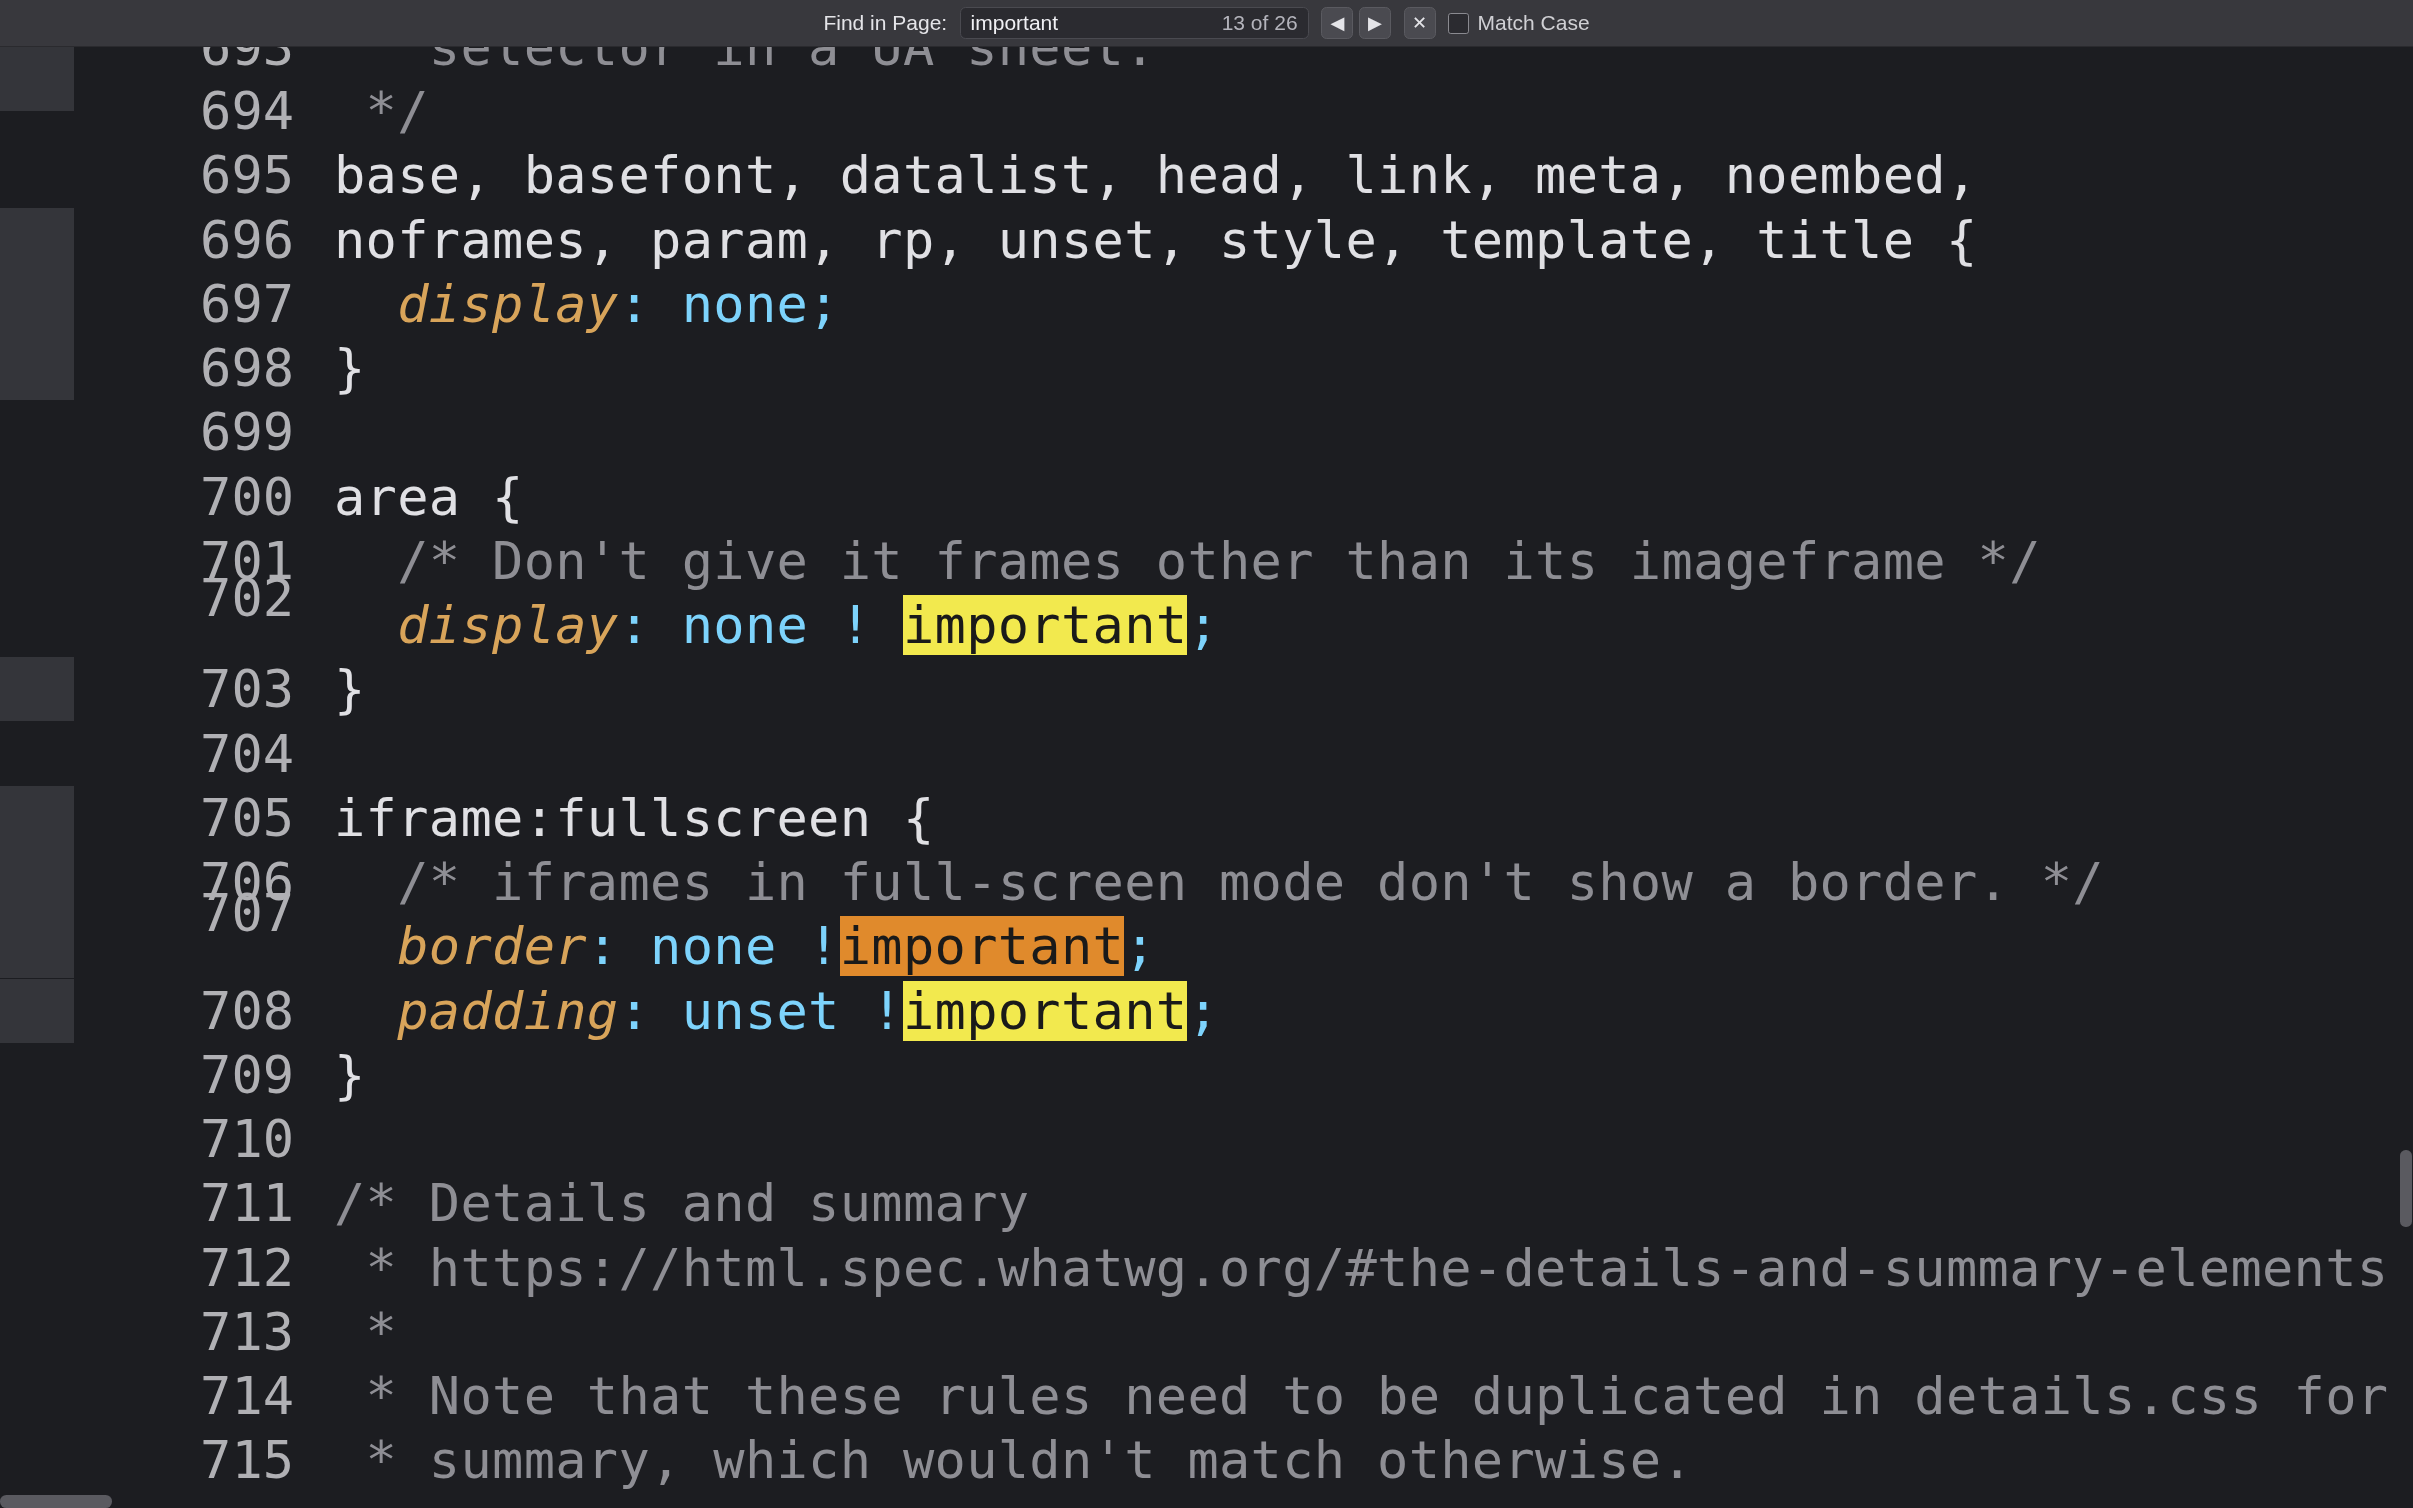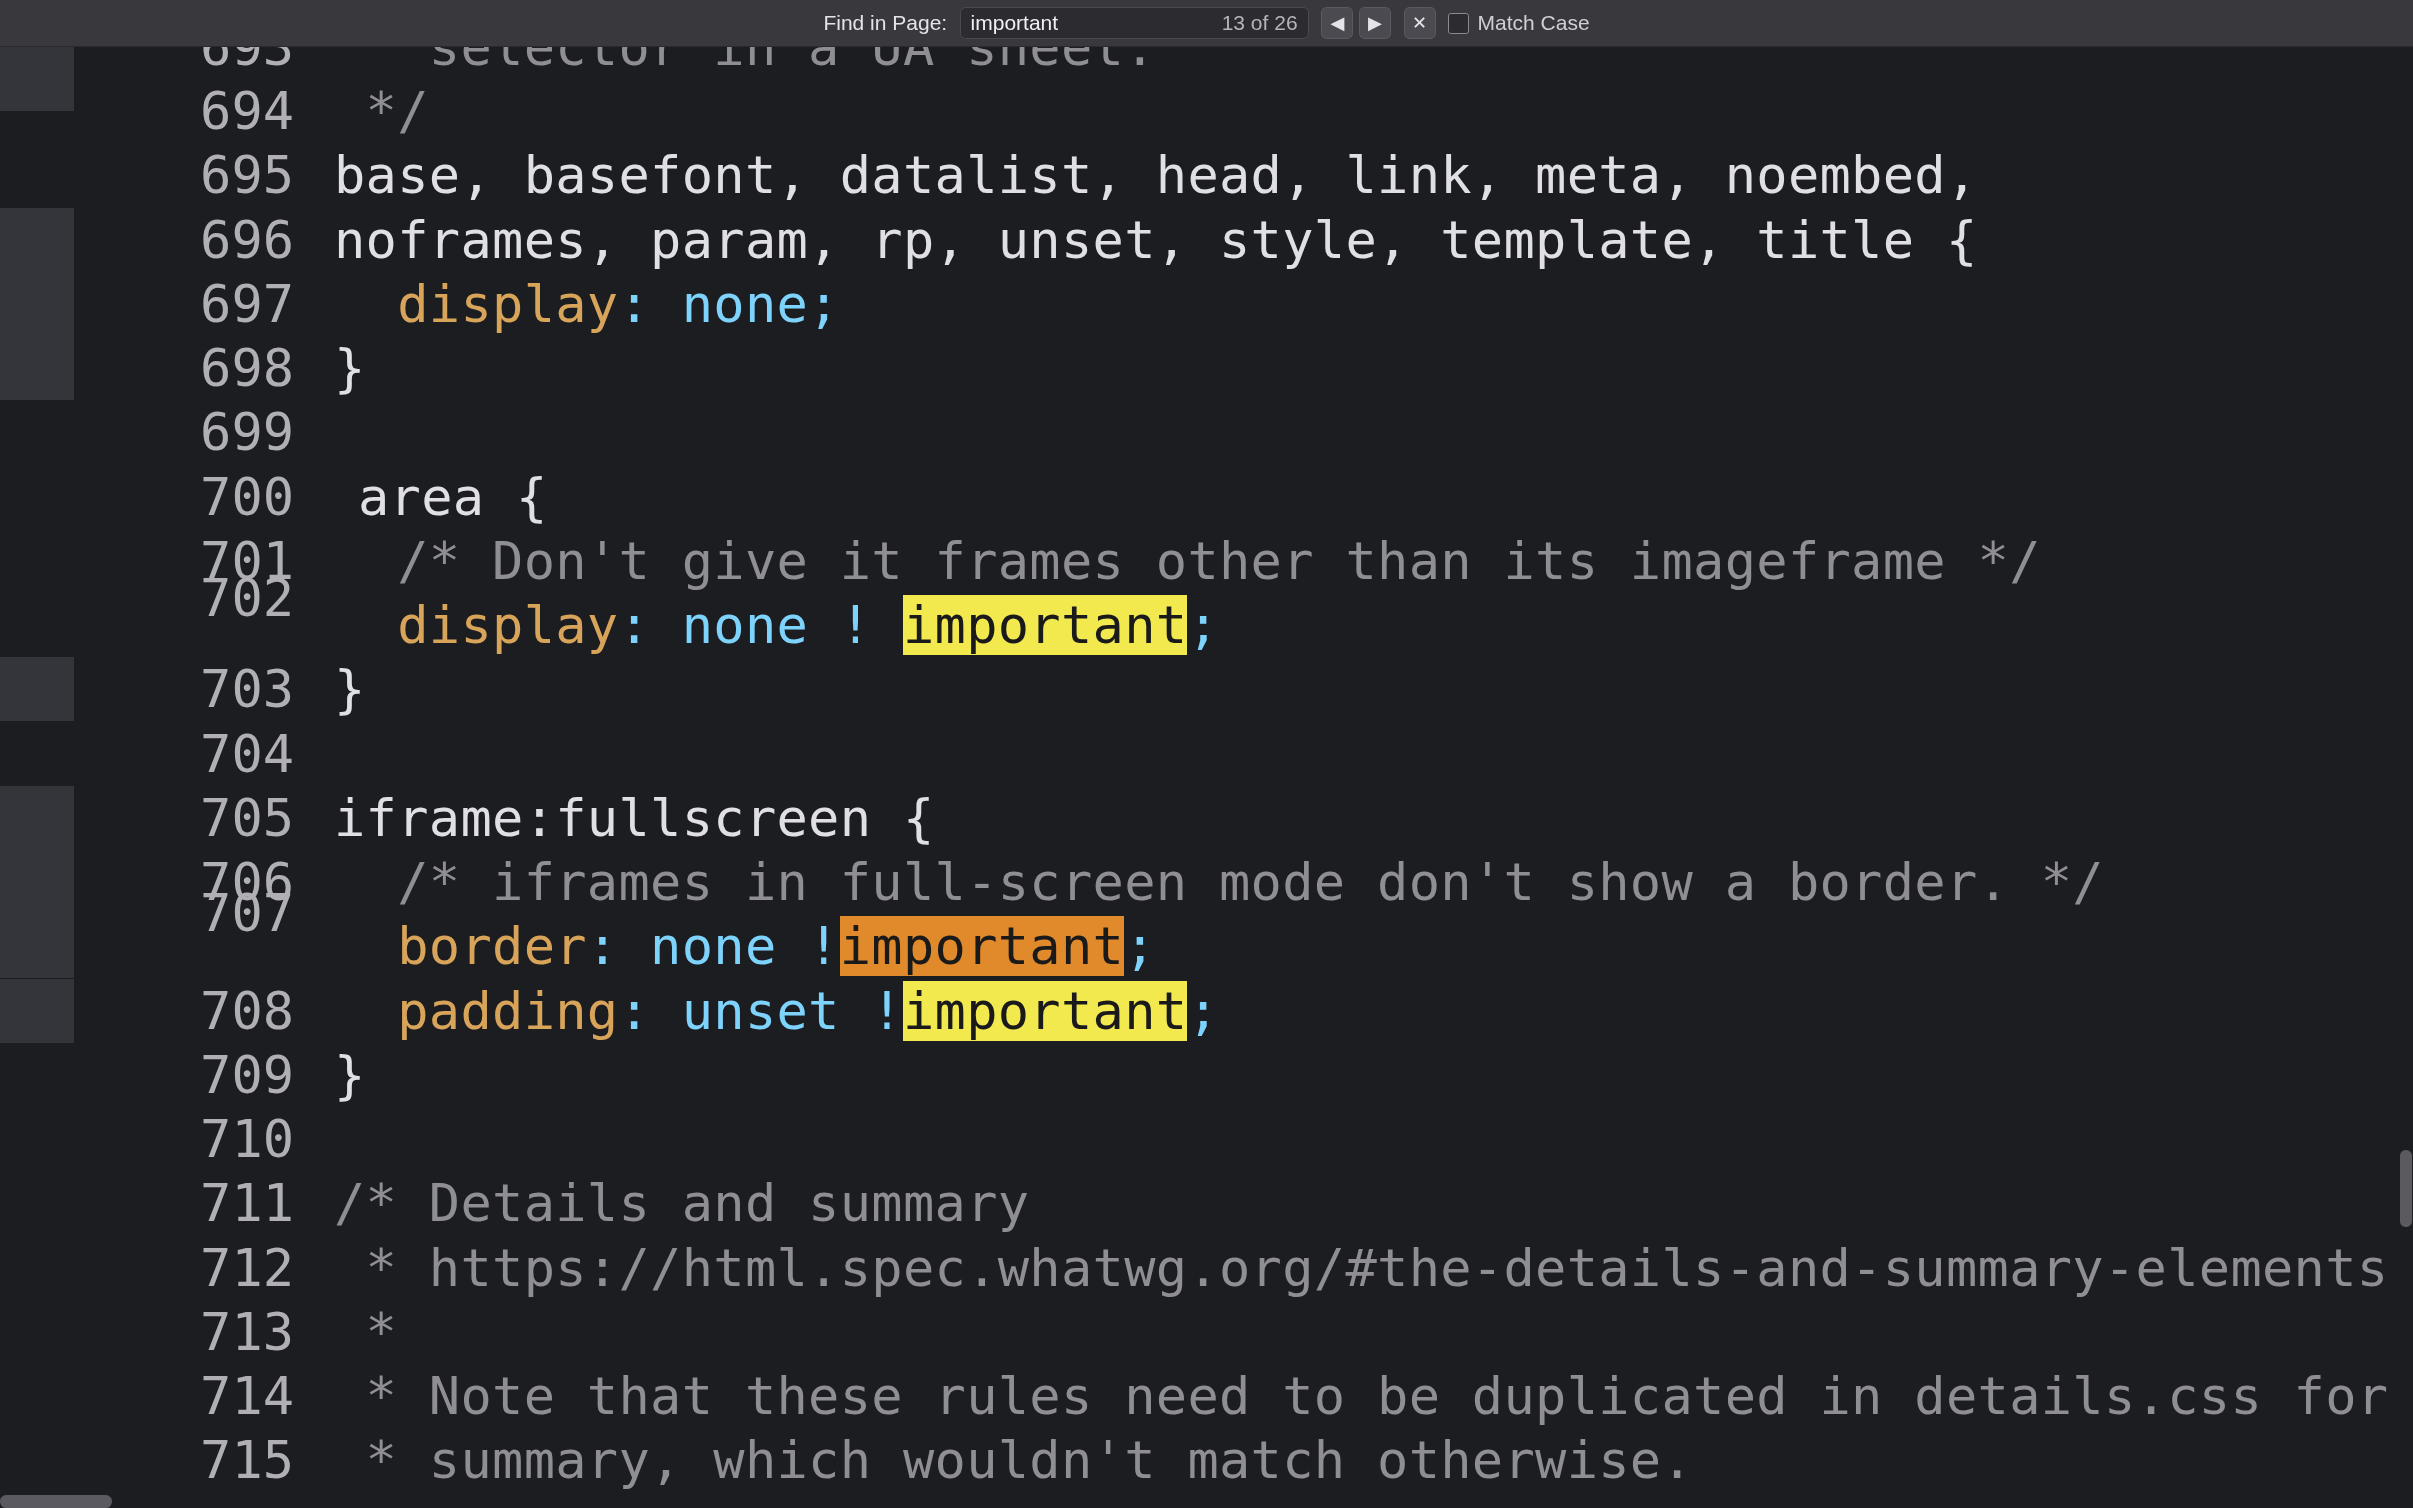--- a/index.html
+++ b/index.html
@@ -104,21 +104,21 @@
   }
   .code {
     position: absolute;
     left: 334px;
     font-size: 52px;
     color: #e0e0e4;
     letter-spacing: 0.3px;
     white-space: pre;
   }
 
-  .tok-prop   { color: #d8a45a; }
+  .tok-prop   { color: #d8a45a; font-style: italic; }
   .tok-comment{ color: #8e8e94; }
   .tok-sel    { color: #e0e0e4; }
   .tok-punc   { color: #e0e0e4; }
   .tok-val    { color: #7dd3fc; }
 
   .hl        { background: #f2e94e; color: #1a1a1a; padding: 0 0px; }
   .hl-active { background: #e08a2c; color: #1a1a1a; padding: 0 0px; }
 
   
   .hscroll {
@@ -192,21 +192,21 @@
       <div class="code" style="top: 96px; height: 64px; line-height: 64px; position: absolute;"><span class="tok-sel">base, basefont, datalist, head, link, meta, noembed,</span></div>
       <div class="linenum" style="top: 161px; height: 64px; line-height: 64px; position: absolute;">696</div>
       <div class="code" style="top: 161px; height: 64px; line-height: 64px; position: absolute;"><span class="tok-sel">noframes, param, rp, unset, style, template, title {</span></div>
       <div class="linenum" style="top: 225px; height: 64px; line-height: 64px; position: absolute;">697</div>
       <div class="code" style="top: 225px; height: 64px; line-height: 64px; position: absolute;"><span>  </span><span class="tok-prop">display</span><span class="tok-val">: none;</span></div>
       <div class="linenum" style="top: 289px; height: 64px; line-height: 64px; position: absolute;">698</div>
       <div class="code" style="top: 289px; height: 64px; line-height: 64px; position: absolute;"><span class="tok-punc">}</span></div>
       <div class="linenum" style="top: 353px; height: 64px; line-height: 64px; position: absolute;">699</div>
       <div class="code" style="top: 353px; height: 64px; line-height: 64px; position: absolute;"><span></span></div>
       <div class="linenum" style="top: 418px; height: 64px; line-height: 64px; position: absolute;">700</div>
-      <div class="code" style="top: 418px; height: 64px; line-height: 64px; position: absolute; margin-left: 24px;"><span class="tok-sel">area {</span></div>
+      <div class="code" style="top: 418px; height: 64px; line-height: 64px; position: absolute;"><span class="tok-sel">area {</span></div>
       <div class="linenum" style="top: 482px; height: 64px; line-height: 64px; position: absolute;">701</div>
       <div class="code" style="top: 482px; height: 64px; line-height: 64px; position: absolute;"><span class="tok-comment">  /* Don't give it frames other than its imageframe */</span></div>
       <div class="linenum" style="top: 519px; height: 64px; line-height: 64px; position: absolute;">702</div>
       <div class="code" style="top: 546px; height: 64px; line-height: 64px; position: absolute;"><span>  </span><span class="tok-prop">display</span><span class="tok-val">: none ! </span><span class="hl">important</span><span class="tok-val">;</span></div>
       <div class="linenum" style="top: 610px; height: 64px; line-height: 64px; position: absolute;">703</div>
       <div class="code" style="top: 610px; height: 64px; line-height: 64px; position: absolute;"><span class="tok-punc">}</span></div>
       <div class="linenum" style="top: 675px; height: 64px; line-height: 64px; position: absolute;">704</div>
       <div class="code" style="top: 675px; height: 64px; line-height: 64px; position: absolute;"><span></span></div>
       <div class="linenum" style="top: 739px; height: 64px; line-height: 64px; position: absolute;">705</div>
       <div class="code" style="top: 739px; height: 64px; line-height: 64px; position: absolute;"><span class="tok-sel">iframe:fullscreen {</span></div>

